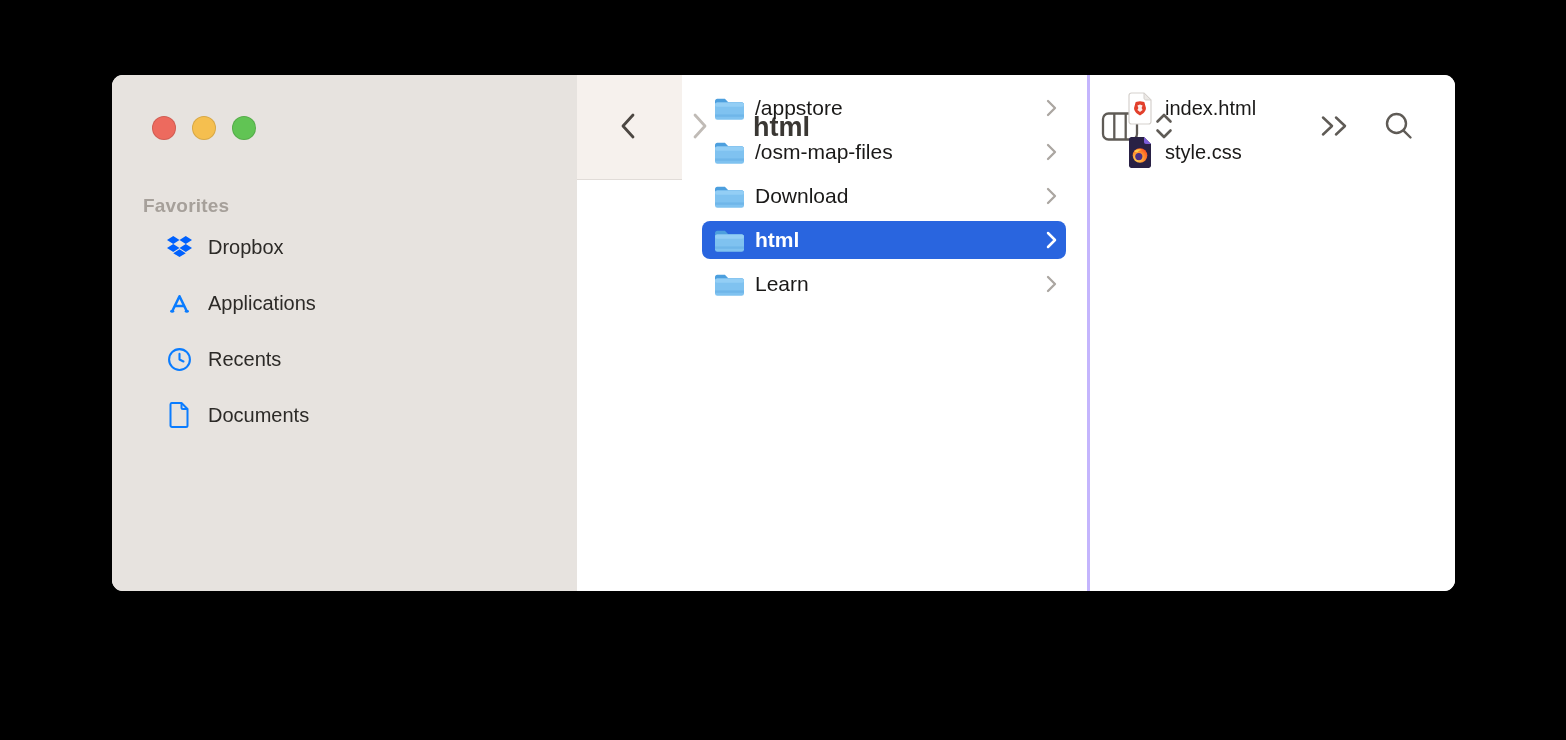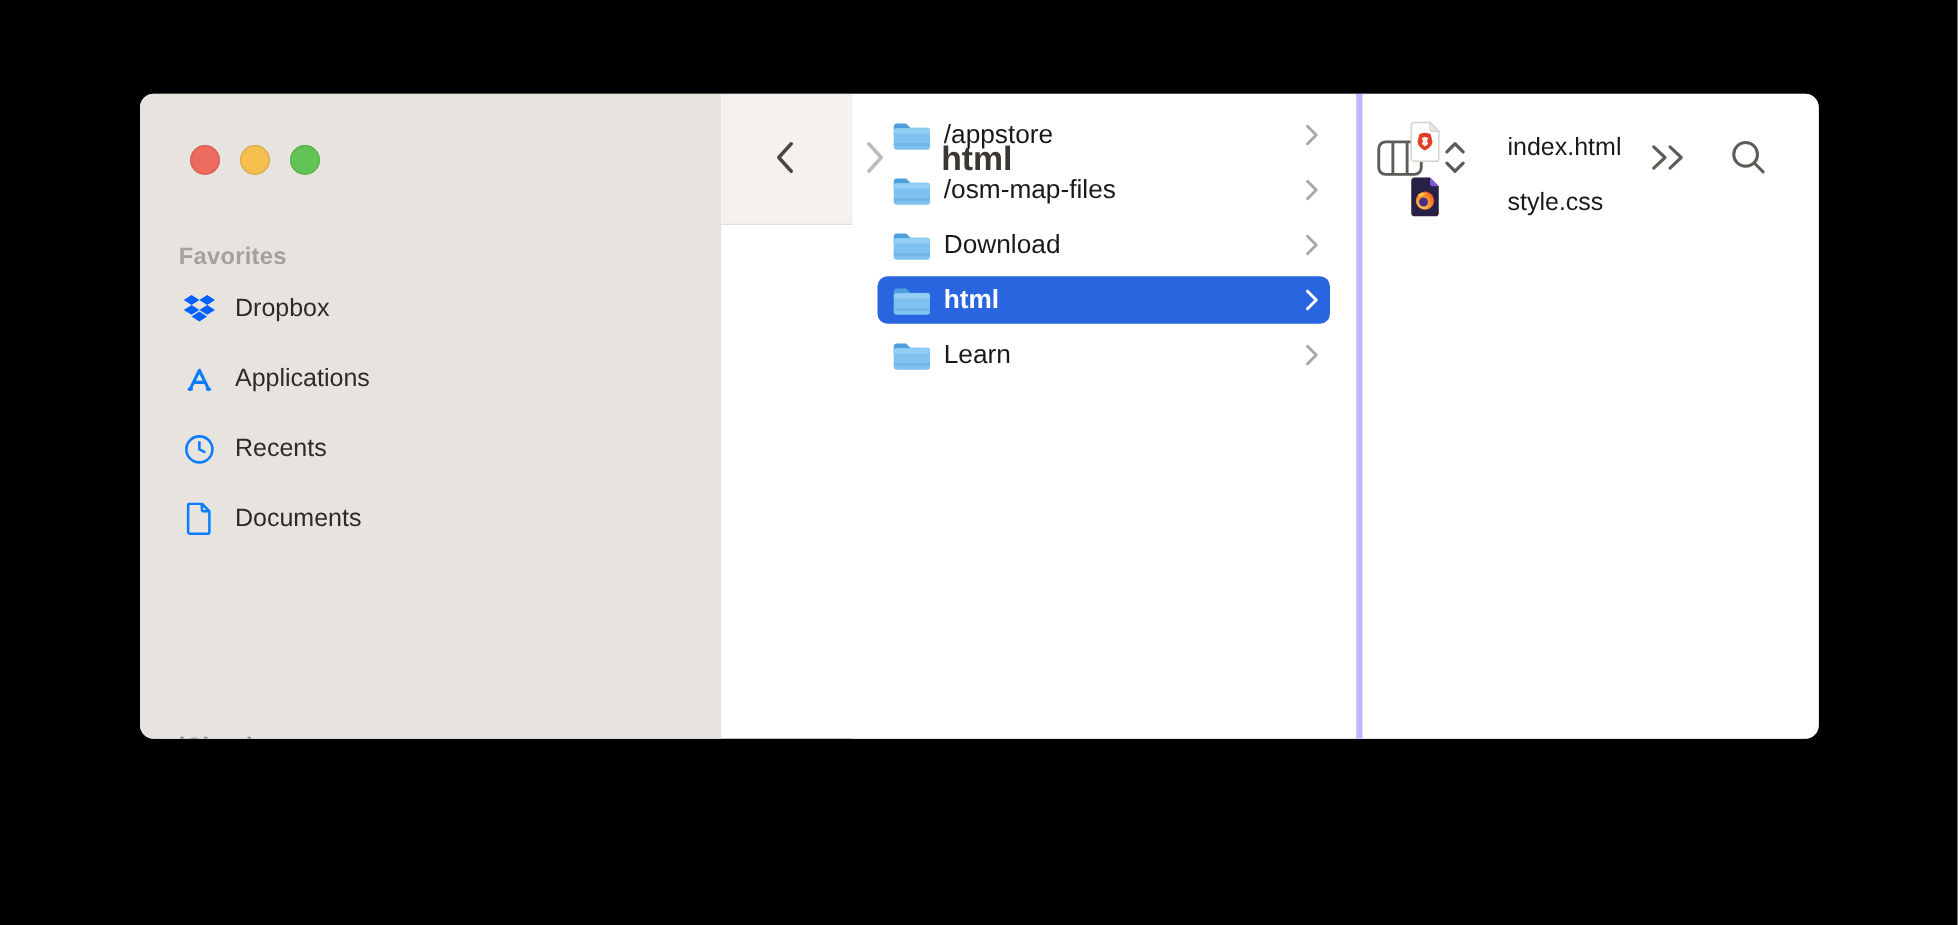--- a/index.html
+++ b/index.html
@@ -40,21 +40,21 @@
   .traffic{position:absolute;left:40px;top:41px;display:flex;gap:16px;}
   .tl{width:24px;height:24px;border-radius:50%;box-shadow:inset 0 0 0 1px rgba(0,0,0,.12);}
   .tl.red{background:#ED6A5E;}
   .tl.yellow{background:#F5BF4F;}
   .tl.green{background:#61C454;}
   .sb-header{
     position:absolute;left:31px;top:120px;
     font-size:19px;font-weight:700;color:var(--muted-header);
     letter-spacing:.2px;
   }
-  .sb-items{position:absolute;left:16px;top:146px;right:22px;}
+  .sb-items{position:absolute;left:36px;top:146px;right:22px;}
   .sb-item{
     height:52px;margin-bottom:4px;border-radius:10px;
     display:flex;align-items:center;padding-left:18px;
   }
   .sb-item.selected{background:var(--sidebar-selected);}
   .sb-icon{width:26px;height:26px;flex:0 0 26px;display:flex;align-items:center;justify-content:center;}
   .sb-label{margin-left:16px;font-size:20px;color:var(--text-dark);}
   .sb-clipped{
     position:absolute;left:31px;bottom:0;height:3px;overflow:hidden;
     font-size:19px;font-weight:700;color:#8A857F;line-height:19px;
@@ -70,36 +70,36 @@
   .nav-back{left:40px;}
   .nav-fwd{left:112px;}
   .tb-title{left:176px;font-size:27px;font-weight:700;color:#3A3733;}
   .view-group{left:524px;gap:14px;}
   .tb-more{left:742px;}
   .tb-search{left:806px;}
   .tb-btn{background:none;border:none;padding:0;cursor:default;display:flex;align-items:center;}
   
   .columns{flex:1;display:flex;background:var(--content-bg);}
   .col{position:relative;padding-top:11px;}
-  .col-folders{width:408px;flex:0 0 408px;border-right:5px solid #c4b5fd;}
+  .col-folders{width:408px;flex:0 0 408px;border-right:3px solid #c4b5fd;}
   .col-files{flex:1;}
   .row{
     position:relative;height:44px;display:flex;align-items:center;
     padding-left:31px;
   }
   .row .sel-bg{
     position:absolute;left:20px;right:21px;top:3px;bottom:3px;
     border-radius:8px;background:transparent;z-index:0;
   }
   .row.selected .sel-bg{background:var(--selection-blue);}
   .row-icon{position:relative;z-index:1;width:33px;display:flex;align-items:center;justify-content:center;}
   .row-label{position:relative;z-index:1;margin-left:9px;font-size:21px;color:var(--row-text);}
   .row.selected .row-label{color:#FFFFFF;font-weight:600;}
   .row-chevron{position:absolute;right:30px;z-index:1;display:flex;align-items:center;}
-  .file-row{padding-left:37px;height:44px;display:flex;align-items:flex-end;gap:41px;}
+  .file-row{padding-left:37px;height:44px;display:flex;align-items:center;}
   .file-icon{width:26px;display:flex;align-items:center;justify-content:center;}
   .file-label{margin-left:12px;font-size:20px;color:var(--row-text);}
 </style>
 </head>
 <body>
 
 <div class="window">
 
   <aside class="sidebar">
     <div class="traffic">

